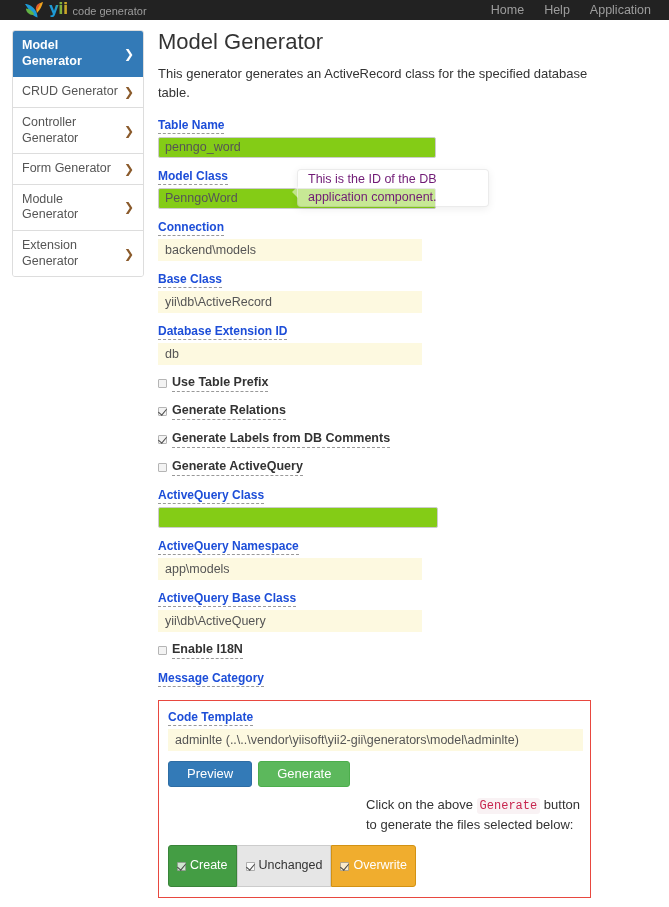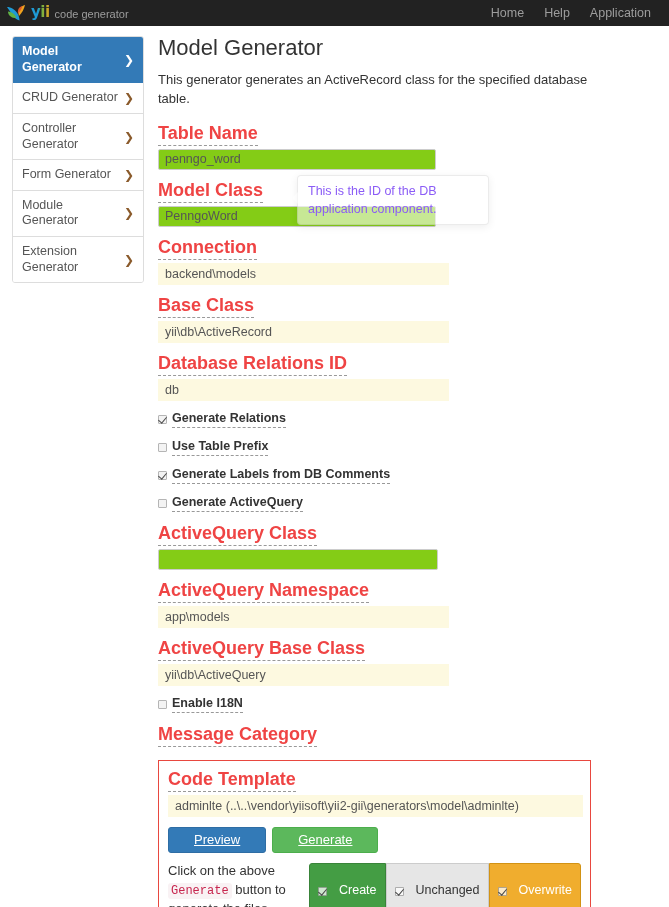--- a/index.html
+++ b/index.html
@@ -8,26 +8,26 @@
     width: 669px; height: 907px;
     background: #ffffff;
     font-family: "Liberation Sans", sans-serif;
     font-size: 13px;
     color: #333333;
     overflow: hidden;
   }
 
   
   .navbar {
-    height: 26px;
+    height: 20px;
     background: #222222;
     display: flex;
     align-items: center;
     justify-content: space-between;
-    padding: 0 8px 0 6px;
+    padding: 0 8px 0 24px;
     position: relative;
   }
   .brand {
     display: flex;
     align-items: center;
     gap: 5px;
     height: 26px;
   }
   .brand-logo { width: 20px; height: 18px; flex: 0 0 auto; display:block; }
   .brand-yii {
@@ -126,43 +126,43 @@
     font-size: 13px;
     line-height: 1.45;
     color: #333333;
     max-width: 430px;
   }
 
   .field { margin-bottom: 10px; }
   .flabel {
     display: inline-block;
     font-weight: bold;
-    font-size: 18px;
-    color: #ef4444;
+    font-size: 12px;
+    color: #1d4ed8;
     margin-bottom: 3px;
     border-bottom: 1px dashed #999999;
     padding-bottom: 1px;
     cursor: help;
   }
   .inp {
     display: block;
     width: 278px;
     height: 21px;
     line-height: 19px;
     padding: 0 6px;
     font-size: 12.5px;
     font-family: "Liberation Sans", sans-serif;
     color: #555555;
     background: #84cc16;
     border: 1px solid #cccccc;
     border-radius: 2px;
     outline: none;
   }
   .inp.auto {
-    width: 291px;
+    width: 264px;
     background: #fcf8e3;
     background: #fdf9e0;
     border: 1px solid transparent;
     border-radius: 0;
     height: 22px;
     line-height: 20px;
   }
   .inp.wide { width: 280px; }
 
   .check-row {
@@ -199,26 +199,26 @@
     line-height: 1.2;
     cursor: help;
   }
 
   
   .tooltip-pop {
     position: absolute;
     left: 153px;
     top: 139px;
     width: 192px;
-    padding: 6px 10px;
+    padding: 0 10px;
     background: rgba(255,255,255,0.55);
     border: 1px solid rgba(0,0,0,0.08);
     border-radius: 4px;
     box-shadow: 0 2px 8px rgba(0,0,0,0.07);
-    color: #8b5cf6;
+    color: #701a75;
     font-size: 12.5px;
     line-height: 1.45;
     z-index: 30;
     pointer-events: none;
   }
   .tooltip-pop::before {
     content: "";
     position: absolute;
     left: -6px; top: 16px;
     border-top: 6px solid transparent;
@@ -235,36 +235,36 @@
     background: #ffffff;
   }
   .btnrow {
     display: flex;
     gap: 6px;
     margin: 10px 0 9px 0;
   }
   .btn {
     border: 1px solid transparent;
     border-radius: 3px;
-    padding: 5px 25px;
+    padding: 5px 18px;
     font-size: 13px;
     color: #ffffff;
     cursor: pointer;
     line-height: 1.1;
     font-family: "Liberation Sans", sans-serif;
-    text-decoration: underline;
   }
   .btn-primary { background: #337ab7; border-color: #2e6da4; }
   .btn-success { background: #5cb85c; border-color: #4cae4c; }
 
   .hintrow {
     display: flex;
     align-items: flex-end;
     justify-content: space-between;
     gap: 10px;
+    flex-direction: column;
   }
   .hinttext {
     font-size: 13px;
     line-height: 1.45;
     color: #333333;
     max-width: 215px;
   }
   code.inlinecode {
     font-family: "Liberation Mono", monospace;
     font-size: 12px;
@@ -275,22 +275,22 @@
   }
   .btn-group {
     display: flex;
     flex: 0 0 auto;
     align-self: flex-start;
     margin-top: 1px;
   }
   .tbtn {
     display: flex;
     align-items: center;
-    gap: 12px;
-    padding: 20px 8px;
+    gap: 4px;
+    padding: 13px 8px;
     font-size: 12.5px;
     border: 1px solid transparent;
     cursor: pointer;
     line-height: 1.1;
     white-space: nowrap;
   }
   .tbtn:first-child { border-radius: 3px 0 0 3px; }
   .tbtn:last-child { border-radius: 0 3px 3px 0; }
   .tbtn-create { background: #449d44; border-color: #398439; color: #ffffff; }
   .tbtn-unchanged { background: #e6e6e6; border-color: #cccccc; color: #333333; }
@@ -381,33 +381,33 @@
       <label class="flabel">Connection</label>
       <input class="inp auto" type="text" value="backend\models" style="">
     </div>
 
     <div class="field">
       <label class="flabel">Base Class</label>
       <input class="inp auto" type="text" value="yii\db\ActiveRecord" style="">
     </div>
 
     <div class="field">
-      <label class="flabel">Database Relations ID</label>
+      <label class="flabel">Database Extension ID</label>
       <input class="inp auto" type="text" value="db" style="">
     </div>
 
     <div class="tooltip-pop">This is the ID of the DB application component.</div>
 
+    <div class="check-row">
+      <span class="cbox"></span>
+      <span class="check-label">Use Table Prefix</span>
+    </div>
     <div class="check-row">
       <span class="cbox on"></span>
       <span class="check-label">Generate Relations</span>
-    </div>
-    <div class="check-row">
-      <span class="cbox"></span>
-      <span class="check-label">Use Table Prefix</span>
     </div>
     <div class="check-row">
       <span class="cbox on"></span>
       <span class="check-label">Generate Labels from DB Comments</span>
     </div>
     <div class="check-row">
       <span class="cbox"></span>
       <span class="check-label">Generate ActiveQuery</span>
     </div>
 

